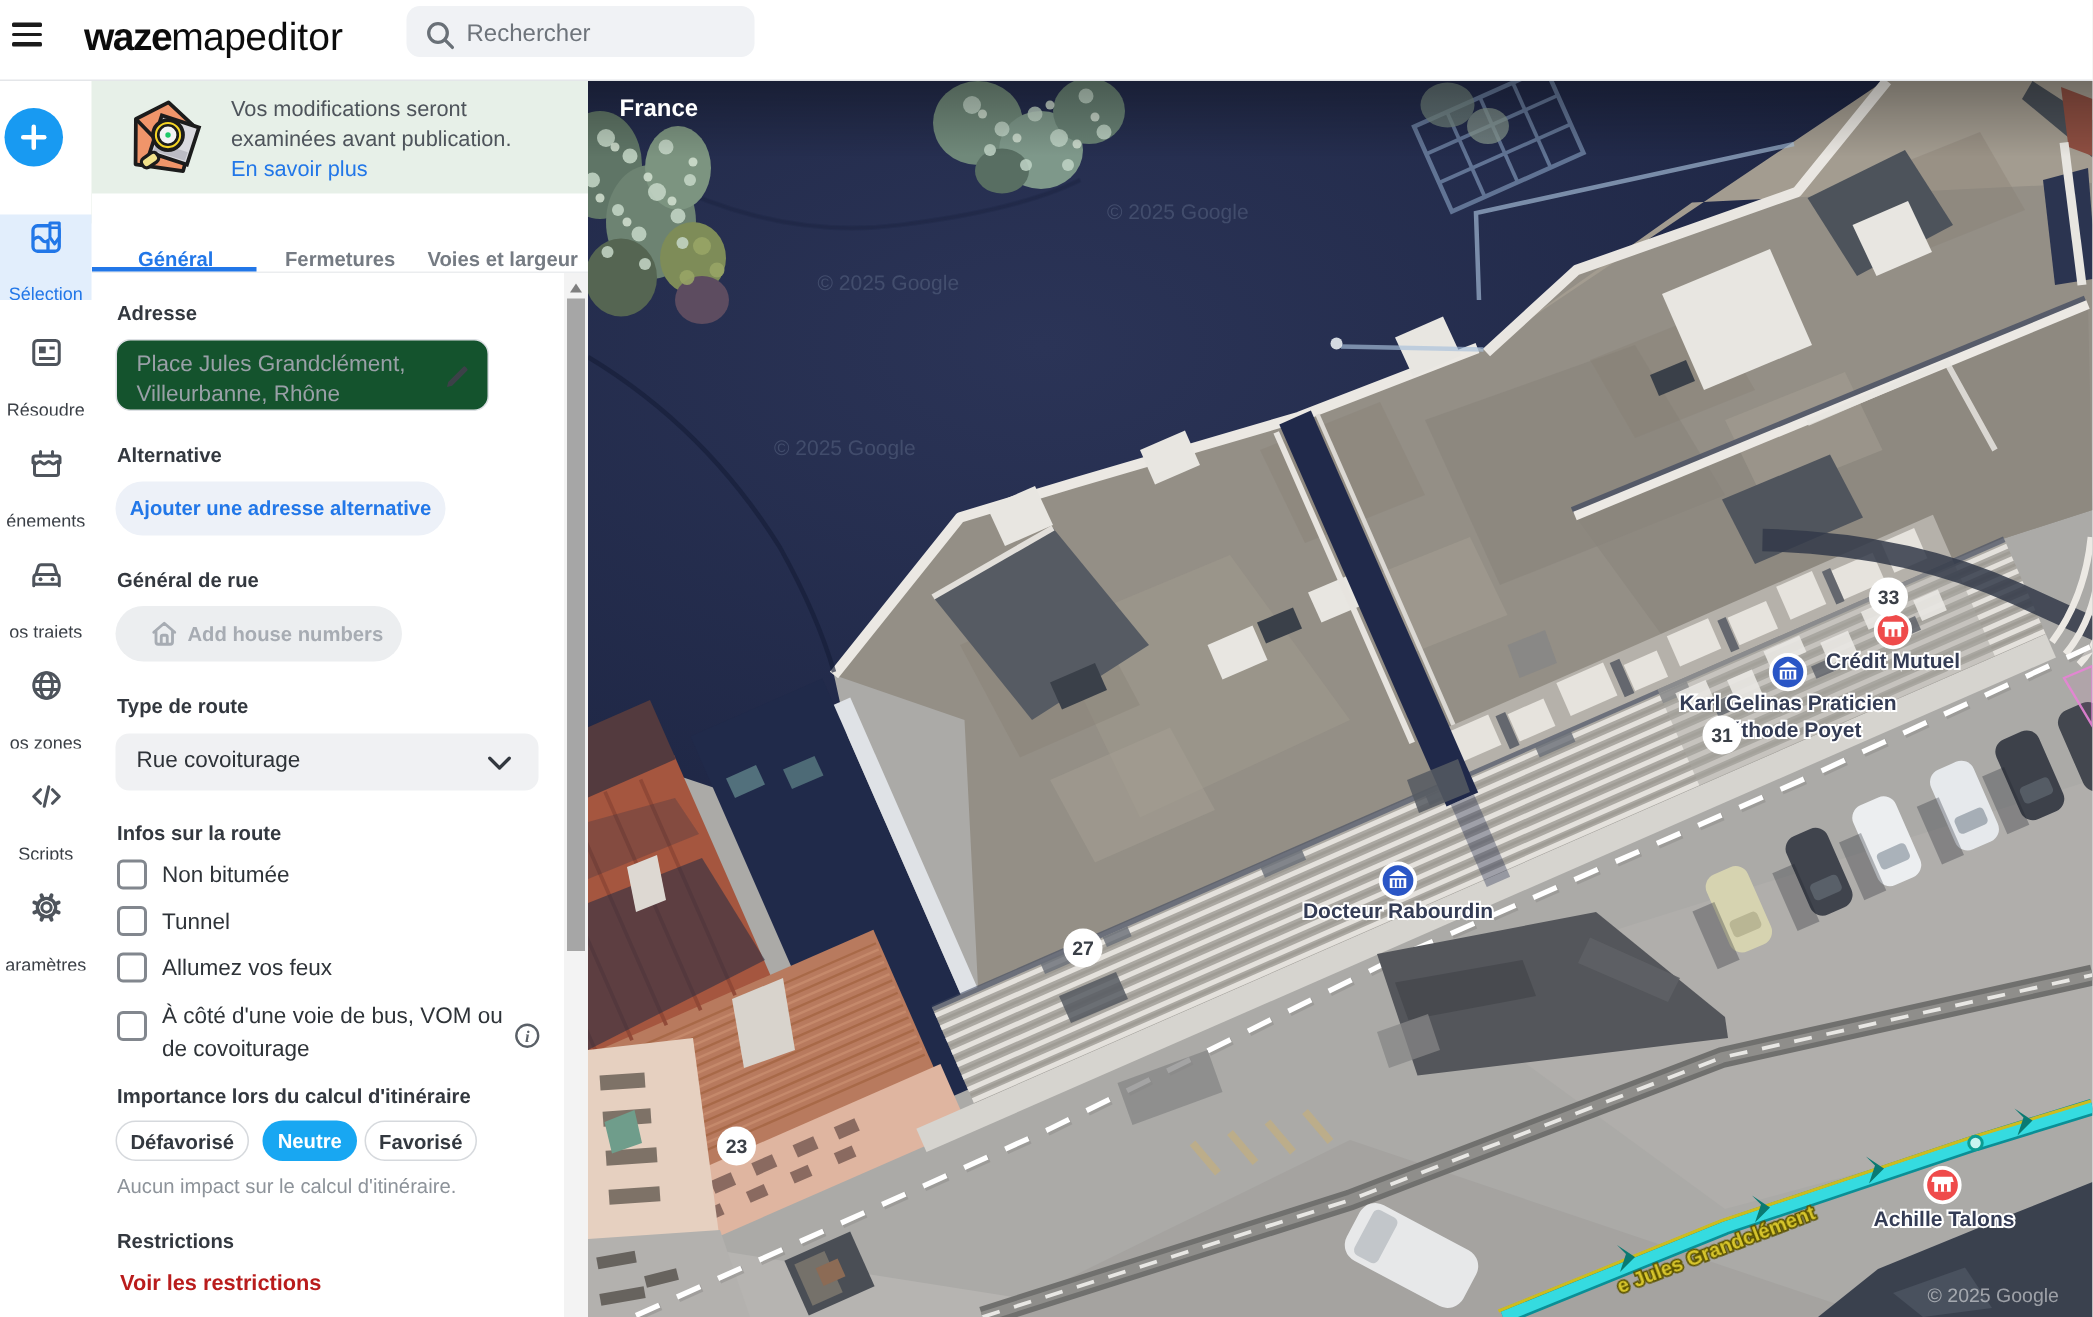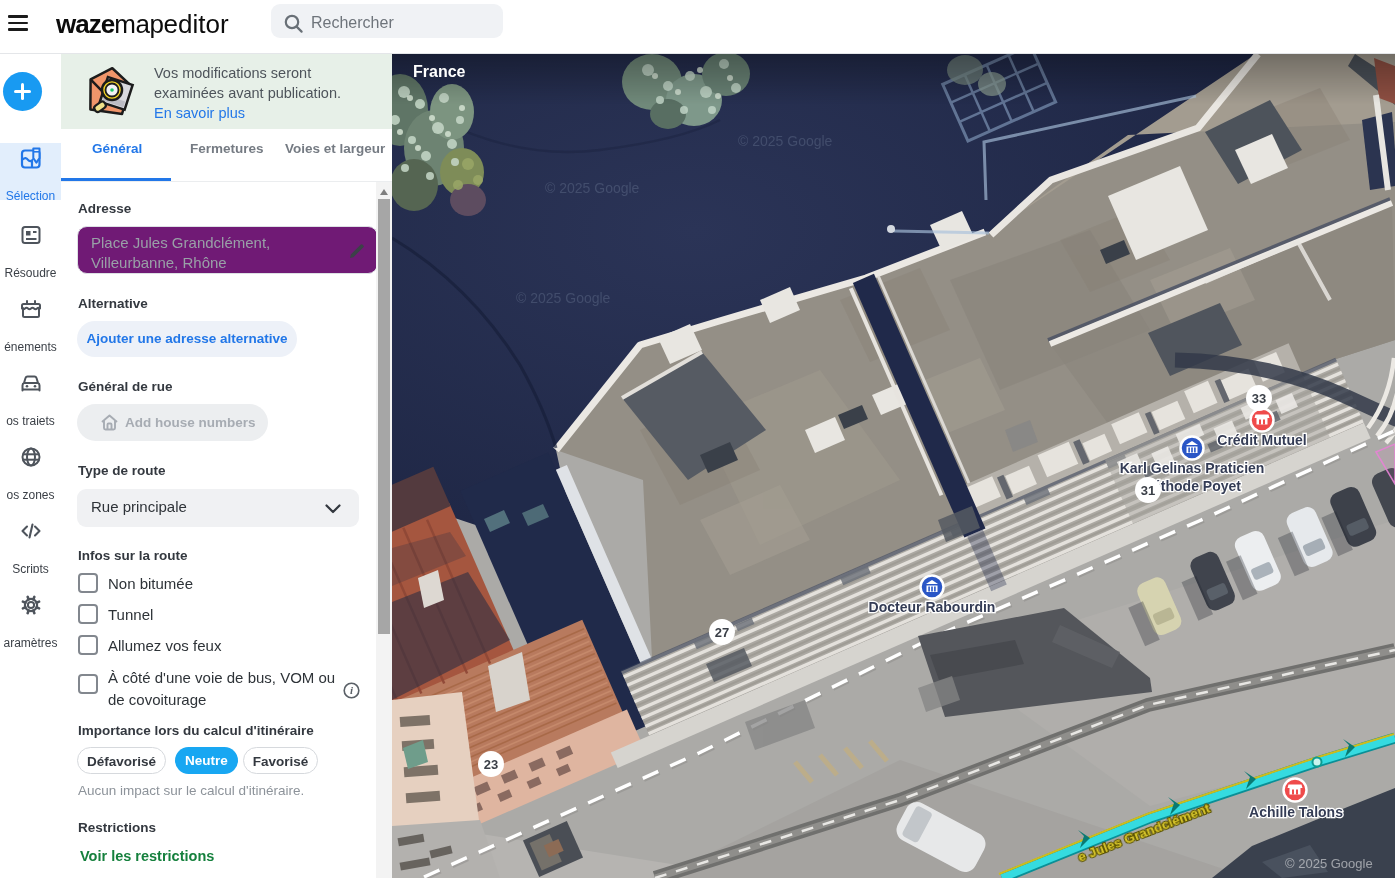--- a/index.html
+++ b/index.html
@@ -26,40 +26,40 @@
   .ritem .lbl { display:block; font-size:12px; color:#3a3f46; white-space:nowrap; margin-top:18px; }
   .ritem.sel { background:#e2eefc; height:57px; }
   .ritem.sel .lbl { color:#2277e8; }
 
   
   #panel { position:absolute; left:61px; top:54px; width:331px; height:824px; background:#fff; z-index:10; }
   #notif { position:absolute; left:0; top:0; width:331px; height:95px; background:#e7f0e8; }
   #notif .txt { position:absolute; left:93px; top:9px; font-size:14.5px; line-height:20px; color:#4e545b; }
   #notif .txt a { color:#2277e8; text-decoration:none; }
   #tabs { position:absolute; left:0; top:75px; width:331px; height:53px; border-bottom:1px solid #ebedef; background:#fff; overflow:hidden; }
-  .tab { position:absolute; top:12px; white-space:nowrap; font-size:13.5px; font-weight:700; color:#757b83; }
+  .tab { position:absolute; top:36px; white-space:nowrap; font-size:13.5px; font-weight:700; color:#757b83; }
   .tab.act { color:#2277e8; }
   #tabline { position:absolute; left:0; top:49px; width:110px; height:4px; background:#2277e8; }
   #form { position:absolute; left:0; top:128px; width:317px; height:696px; background:#fff; }
   .flabel { position:absolute; left:17px; font-size:13.5px; font-weight:700; color:#33383f; }
-  #addr { position:absolute; left:16px; top:44px; width:301px; height:48px; border:1.5px solid #dde0e4; border-radius:10px; background:#701a75; }
+  #addr { position:absolute; left:16px; top:44px; width:249px; height:48px; border:1.5px solid #dde0e4; border-radius:10px; background:#14532d; }
   #addr .ph { position:absolute; left:13px; top:6px; font-size:15px; line-height:20px; color:#99a0a7; }
   .pill { position:absolute; border-radius:19px; font-size:13.5px; font-weight:700; }
   #altbtn { left:16px; top:139px; width:220px; height:36px; background:#edf1f8; color:#2277e8; text-align:center; line-height:36px; }
   #housebtn { left:16px; top:222px; width:191px; height:37px; background:#eceef0; color:#a7acb3; line-height:37px; }
   #housebtn span { margin-left:48px; }
   #roadsel { position:absolute; left:16px; top:307px; width:282px; height:38px; background:#f0f1f3; border-radius:9px; }
   #roadsel span { position:absolute; left:14px; top:9px; font-size:15px; color:#2e3338; }
   .chk { position:absolute; left:17px; width:20px; height:20px; border:2px solid #82878e; border-radius:4px; background:#fff; }
   .chklbl { position:absolute; left:47px; font-size:15px; color:#2e3338; }
   .ipill { position:absolute; top:565px; height:27px; border-radius:14px; font-size:13.5px; font-weight:700; line-height:27px; text-align:center; }
   .ipill.off { background:#fff; border:1.5px solid #d6d9dd; color:#33383f; }
   .ipill.on { background:#18a7f2; color:#fff; }
   #grayline1 { position:absolute; left:17px; top:601px; font-size:13.5px; color:#8d939a; }
-  #voirres { position:absolute; left:19px; top:666px; font-size:14.5px; font-weight:700; color:#15803d; }
+  #voirres { position:absolute; left:19px; top:666px; font-size:14.5px; font-weight:700; color:#b91c1c; }
 
   
   #sbar { position:absolute; left:315px; top:128px; width:16px; height:696px; background:#f3f3f3; }
   #sbar .arr { position:absolute; left:4px; top:7px; width:0; height:0; border-left:4.5px solid transparent; border-right:4.5px solid transparent; border-bottom:6px solid #7f7f7f; }
   #sbar .thumb { position:absolute; left:1.5px; top:17px; width:12px; height:435px; background:#a6a6a6; }
 
   
   #map { position:absolute; left:392px; top:54px; width:1003px; height:824px; background:#a9a8a5; }
 </style>
 </head>
@@ -649,21 +649,21 @@
       <div class="pill" id="altbtn">Ajouter une adresse alternative</div>
       <span class="flabel" style="top:197px">Général de rue</span>
       <div class="pill" id="housebtn">
         <svg width="21" height="21" viewBox="0 0 21 21" style="position:absolute;left:22px;top:8px">
             <path d="M3.5 9.5 L10.5 3.5 L17.5 9.5 M5 8.2 L5 16 Q5 17.5 6.5 17.5 L14.5 17.5 Q16 17.5 16 16 L16 8.2 M8.5 17 L8.5 12.5 Q8.5 11.5 9.5 11.5 L11.5 11.5 Q12.5 11.5 12.5 12.5 L12.5 17" fill="none" stroke="#a7acb3" stroke-width="1.9" stroke-linecap="round" stroke-linejoin="round"></path>
           </svg>
         <span>Add house numbers</span>
       </div>
       <span class="flabel" style="top:281px">Type de route</span>
       <div id="roadsel">
-          <span>Rue principale</span>
+          <span>Rue covoiturage</span>
         <svg width="16" height="10" viewBox="0 0 16 10" style="position:absolute;right:18px;top:15px">
             <path d="M1.5 1.5 L8 8 L14.5 1.5" fill="none" stroke="#33383f" stroke-width="2.2" stroke-linecap="round" stroke-linejoin="round"></path>
           </svg>
       </div>
       <span class="flabel" style="top:366px">Infos sur la route</span>
       <div class="chk" style="top:391px"></div>
         <span class="chklbl" style="top:393px">Non bitumée</span>
       <div class="chk" style="top:422px"></div>
         <span class="chklbl" style="top:424px">Tunnel</span>
       <div class="chk" style="top:453px"></div>

